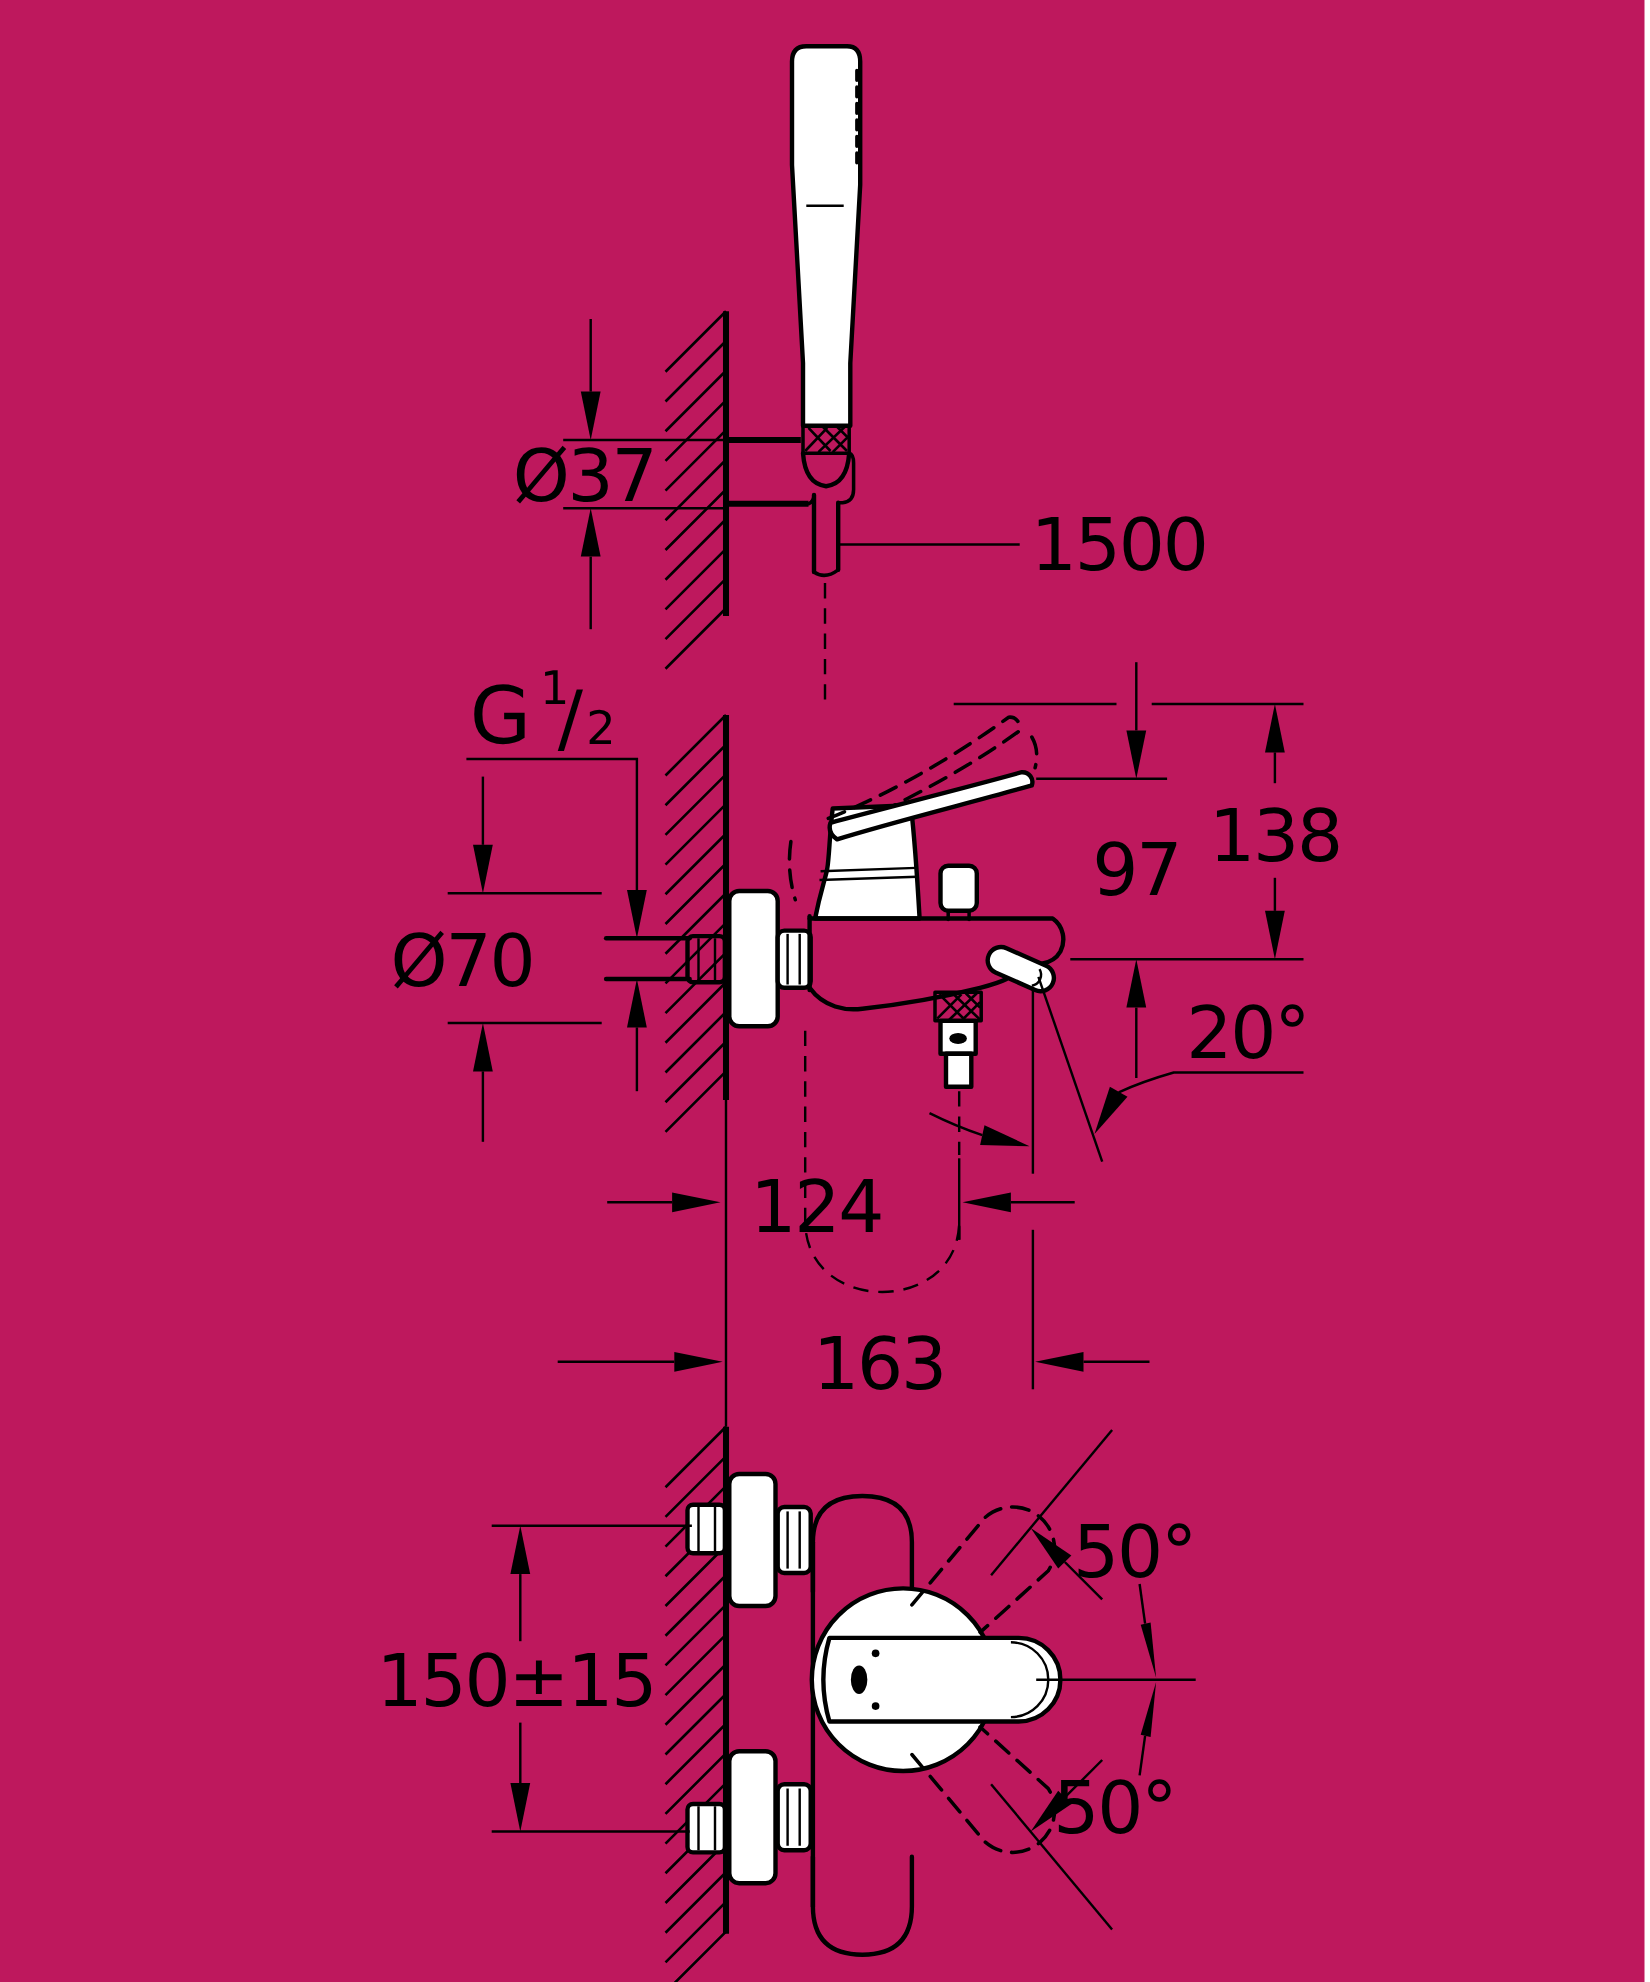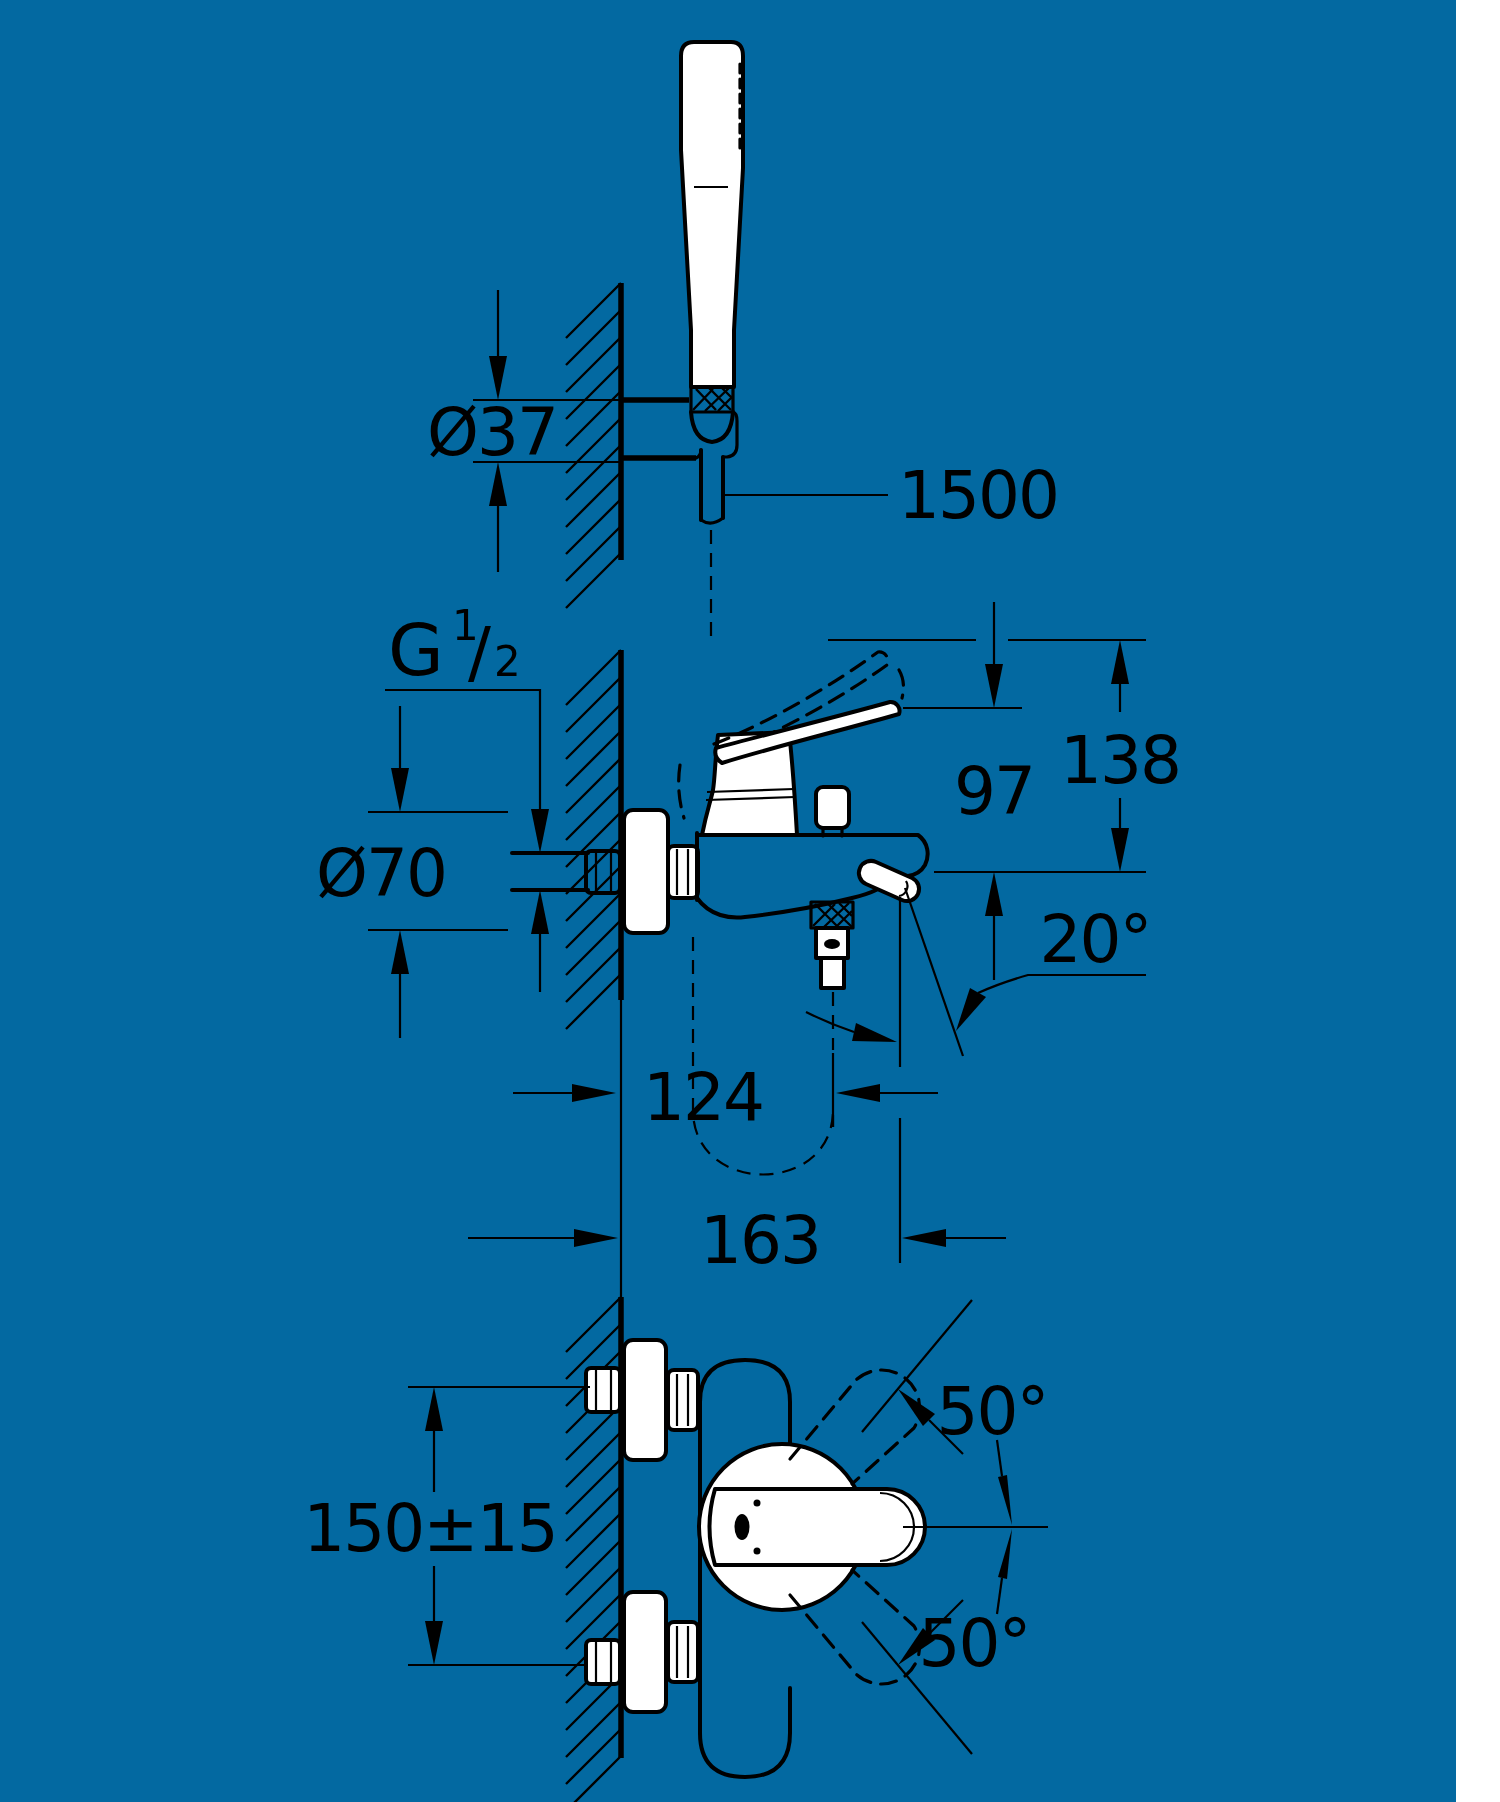--- a/index.html
+++ b/index.html
@@ -1,16 +1,16 @@
 <!DOCTYPE html>
 <html><head>
 <meta charset="utf-8">
 <style>
   html,body{margin:0;padding:0;background:#fff;}
-  #stage{position:relative;width:1456px;height:1802px;background:#0369a1;overflow:hidden;}
+  #stage{position:relative;width:1456px;height:1802px;background:#be185d;overflow:hidden;padding-left:39px;}
   svg{display:block;}
   .ln{stroke:#000;stroke-width:4;fill:none;stroke-linecap:round;stroke-linejoin:round;}
   .lnf{stroke:#000;stroke-width:4;fill:#fff;stroke-linecap:round;stroke-linejoin:round;}
   .ln3{stroke:#000;stroke-width:3.2;fill:none;stroke-linecap:round;stroke-linejoin:round;}
   .thick{stroke:#000;stroke-width:5.5;fill:none;stroke-linecap:butt;}
   .dimln{stroke:#000;stroke-width:2.2;fill:none;stroke-linecap:butt;}
   .hatch{stroke:#000;stroke-width:2.4;fill:none;stroke-linecap:butt;}
   .dash{stroke-dasharray:14 9;}
   .dash2{stroke-dasharray:16 10;}
   .arr{fill:#000;stroke:none;}

